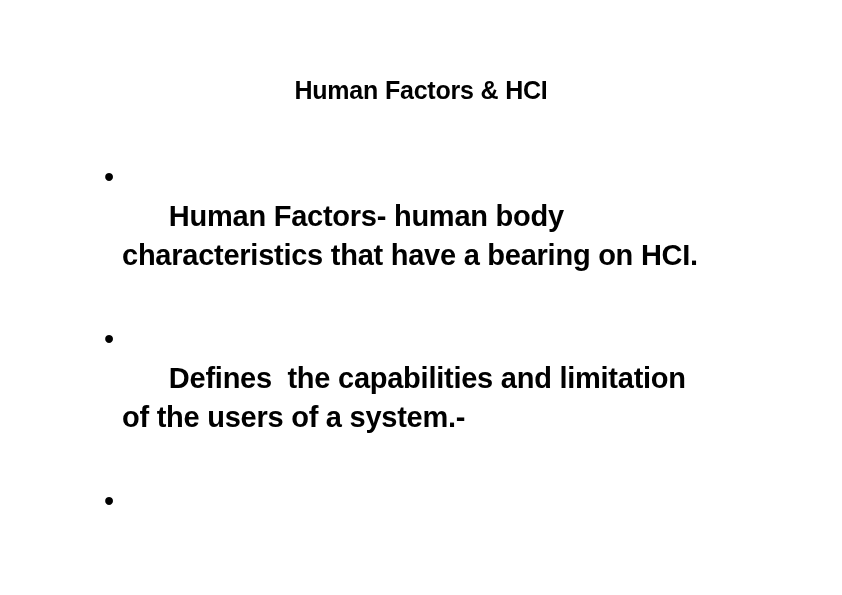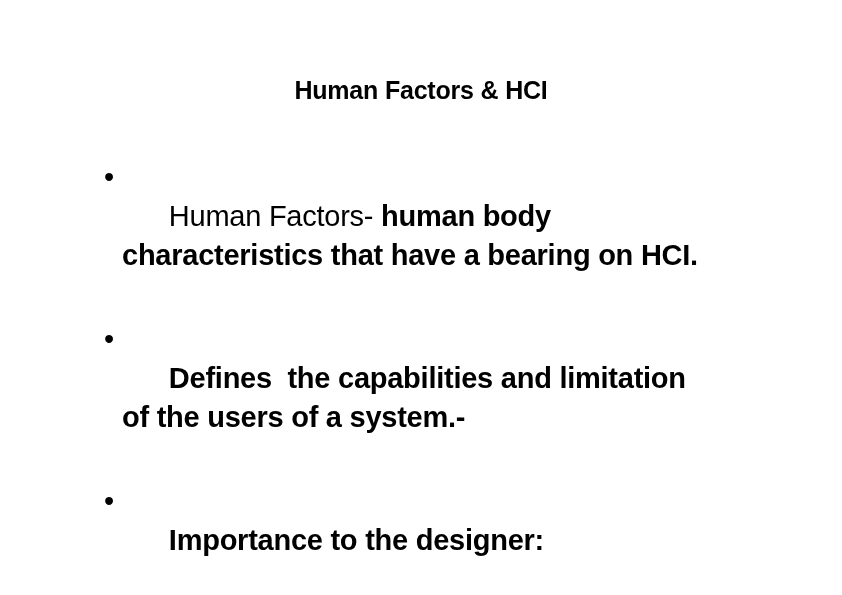--- a/index.html
+++ b/index.html
@@ -64,21 +64,21 @@
     top: 0;
     width: 14px;
     font-size: 29px;
     line-height: 39px;
     text-align: left;
   }
   .bullet-text {
     display: inline;
   }
   .strong-run {
-    font-weight: normal;
+    font-weight: bold;
   }
   .normal-run {
     font-weight: bold;
   }
 </style>
 </head>
 <body>
 
 <div class="slide">
 
@@ -88,18 +88,18 @@
 
     <li class="bullet-item">
       <span class="bullet-marker">•</span><span class="bullet-text"><span class="strong-run">Human Factors-</span><span class="normal-run"> human body characteristics that have a bearing on HCI.</span></span>
     </li>
 
     <li class="bullet-item">
       <span class="bullet-marker">•</span><span class="bullet-text"><span class="strong-run"></span><span class="normal-run">Defines  the capabilities and limitation of the users of a system.-</span></span>
     </li>
 
     <li class="bullet-item">
-      <span class="bullet-marker">•</span><span class="bullet-text"><span class="strong-run"></span><span class="normal-run">Importance to the designer:</span></span>
+      <span class="bullet-marker">•</span>
     </li>
 
   </ul>
 
 </div>
 
 </body></html>

